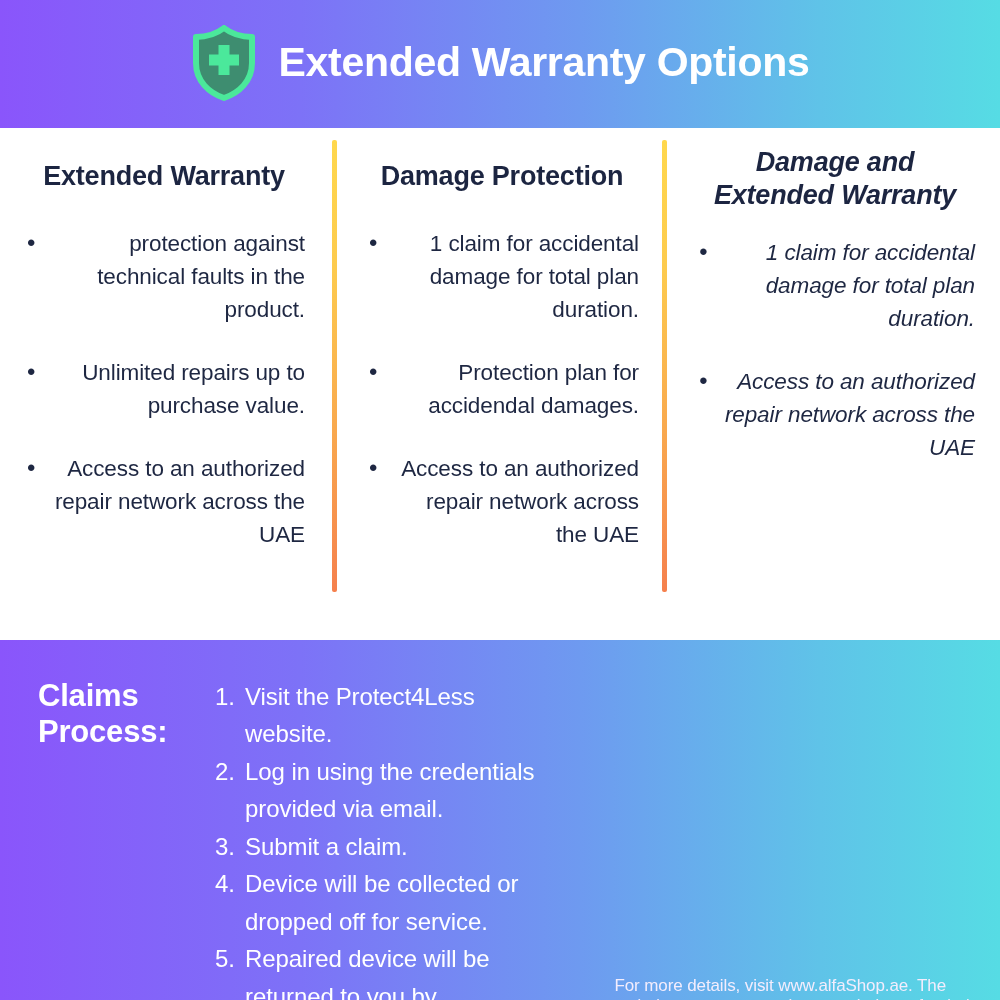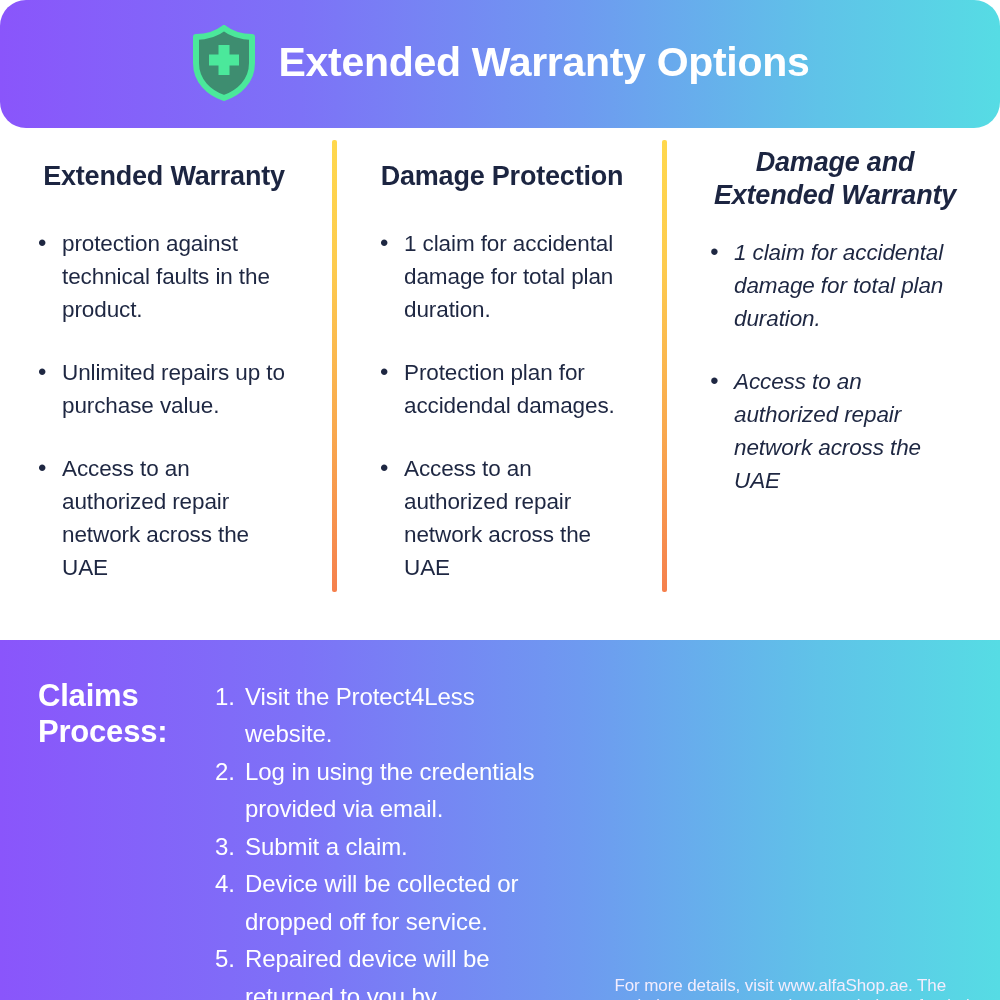--- a/index.html
+++ b/index.html
@@ -27,21 +27,20 @@
   
   .header {
     height: 128px;
     flex: 0 0 128px;
     background: linear-gradient(90deg, #8A55FB 0%, #7D72F7 30%, #6E9AF0 58%, #5FC3E8 82%, #56DCE4 100%);
     display: flex;
     align-items: center;
     justify-content: center;
     gap: 22px;
     padding-bottom: 2px;
-    border-radius: 26px;
   }
 
   .shield-icon {
     width: 66px;
     height: 76px;
     flex: 0 0 66px;
     display: block;
   }
 
   .header-title {
@@ -91,21 +90,22 @@
     line-height: 1.22;
     letter-spacing: -0.2px;
     margin-bottom: 34px;
     padding-top: 14px;
   }
   .col-3 .col-heading { padding-top: 0; margin-bottom: 24px; }
 
   ul.bullets {
     list-style: none;
     padding: 0;
-    margin: 12px;
+    margin: 1px;
+    text-align: right;
   }
 
   ul.bullets li {
     position: relative;
     padding-left: 28px;
     color: #1E2742;
     font-size: 22.5px;
     line-height: 1.47;
     margin-bottom: 30px;
     letter-spacing: -0.1px;

